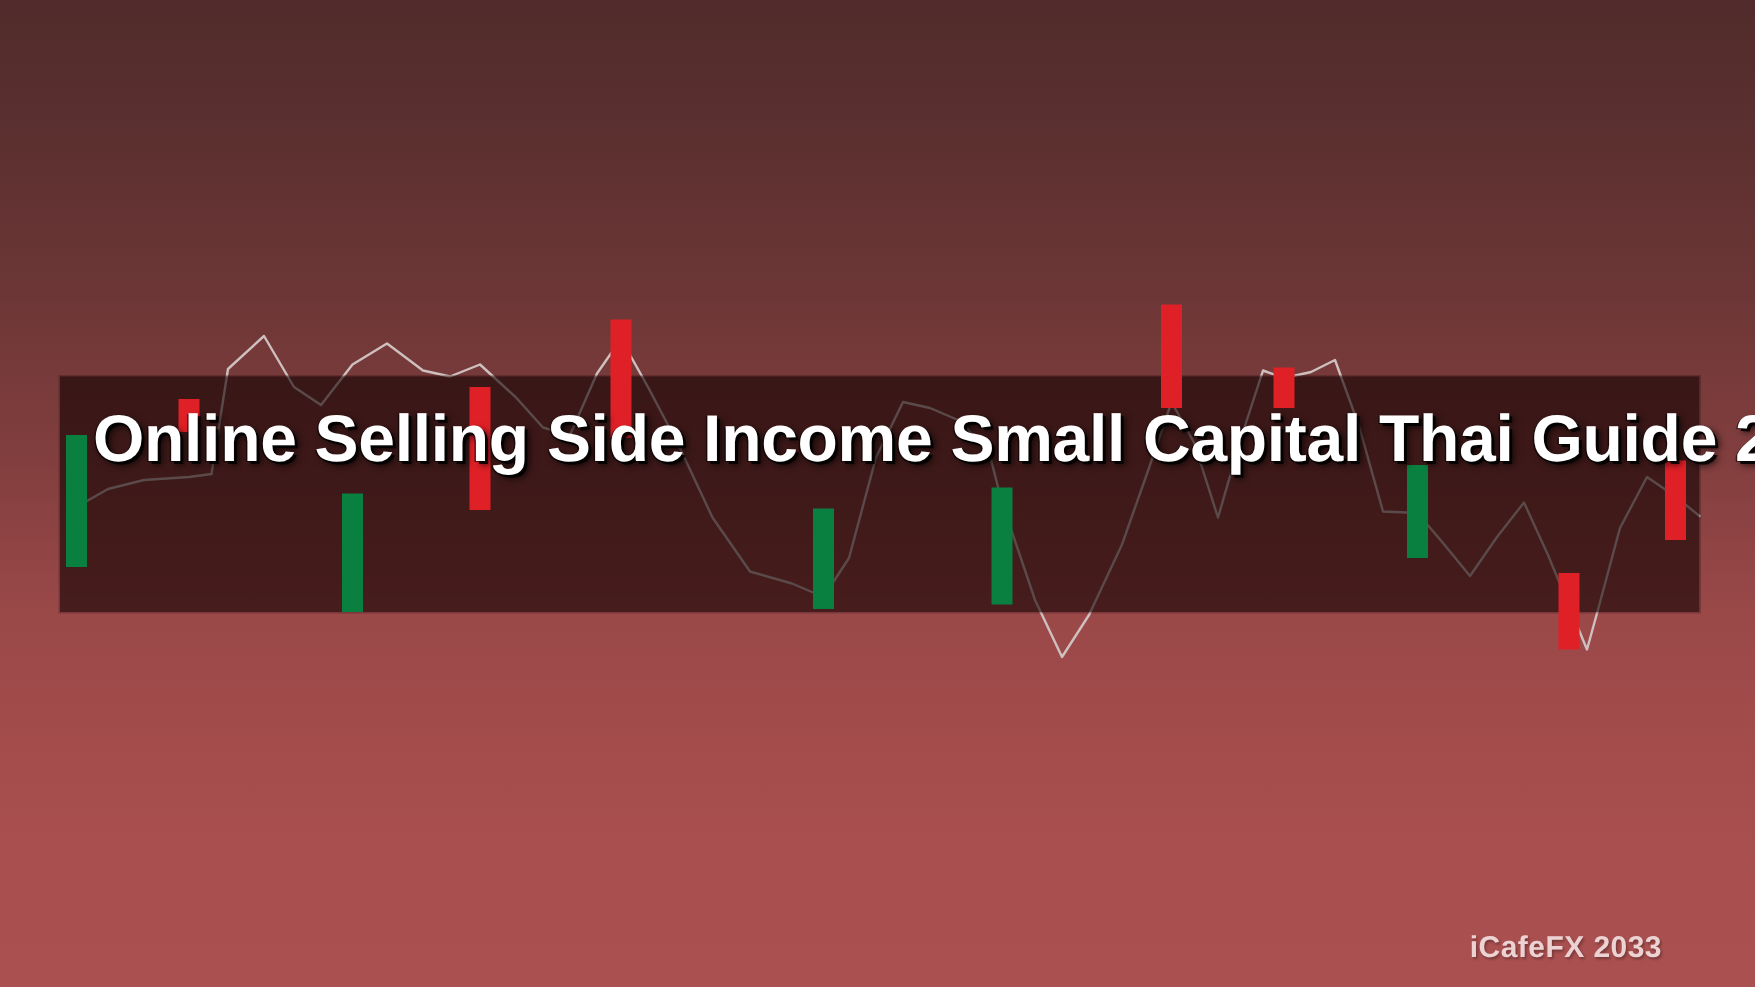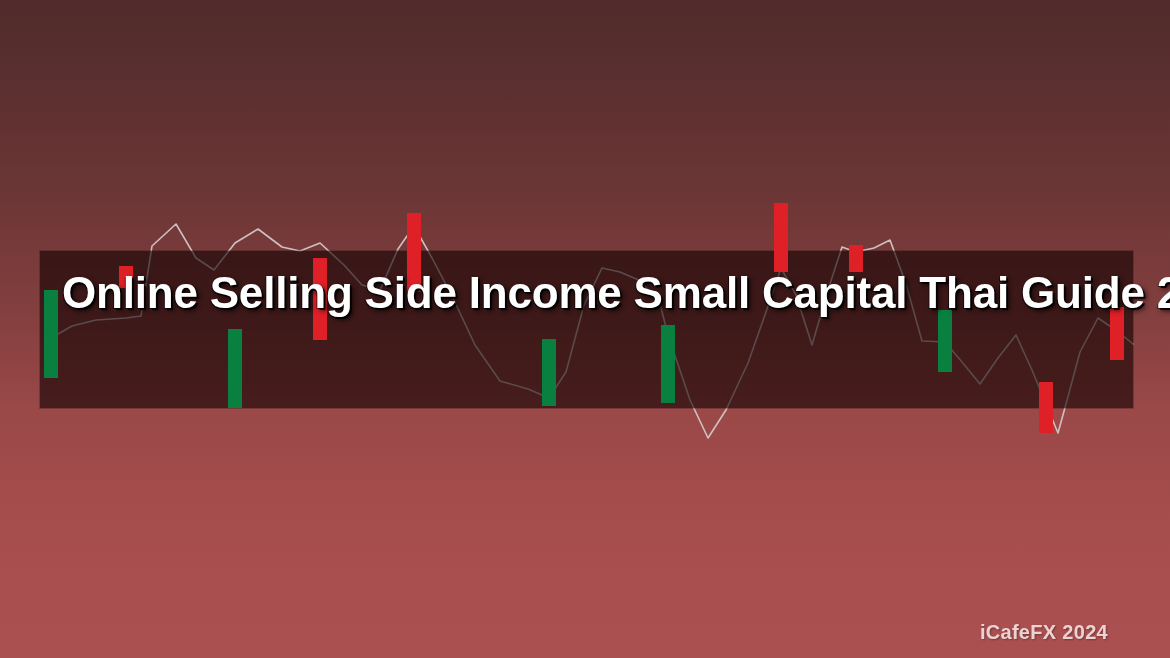--- a/index.html
+++ b/index.html
@@ -98,15 +98,15 @@
         <rect x="774" y="203" width="14" height="69" fill="#e02027"></rect>
         <rect x="849" y="245" width="14" height="27" fill="#e02027"></rect>
         <rect x="938" y="310" width="14" height="62" fill="#0a8040"></rect>
         <rect x="1039" y="382" width="14" height="51" fill="#e02027"></rect>
         <rect x="1110" y="307" width="14" height="53" fill="#e02027"></rect>
       </g>
   </svg>
 
   <div id="title-text">Online Selling Side Income Small Capital Thai Guide 2026</div>
 
-  <div id="watermark">iCafeFX 2024</div>
+  <div id="watermark">iCafeFX 2033</div>
 
 </div>
 
 </body></html>

